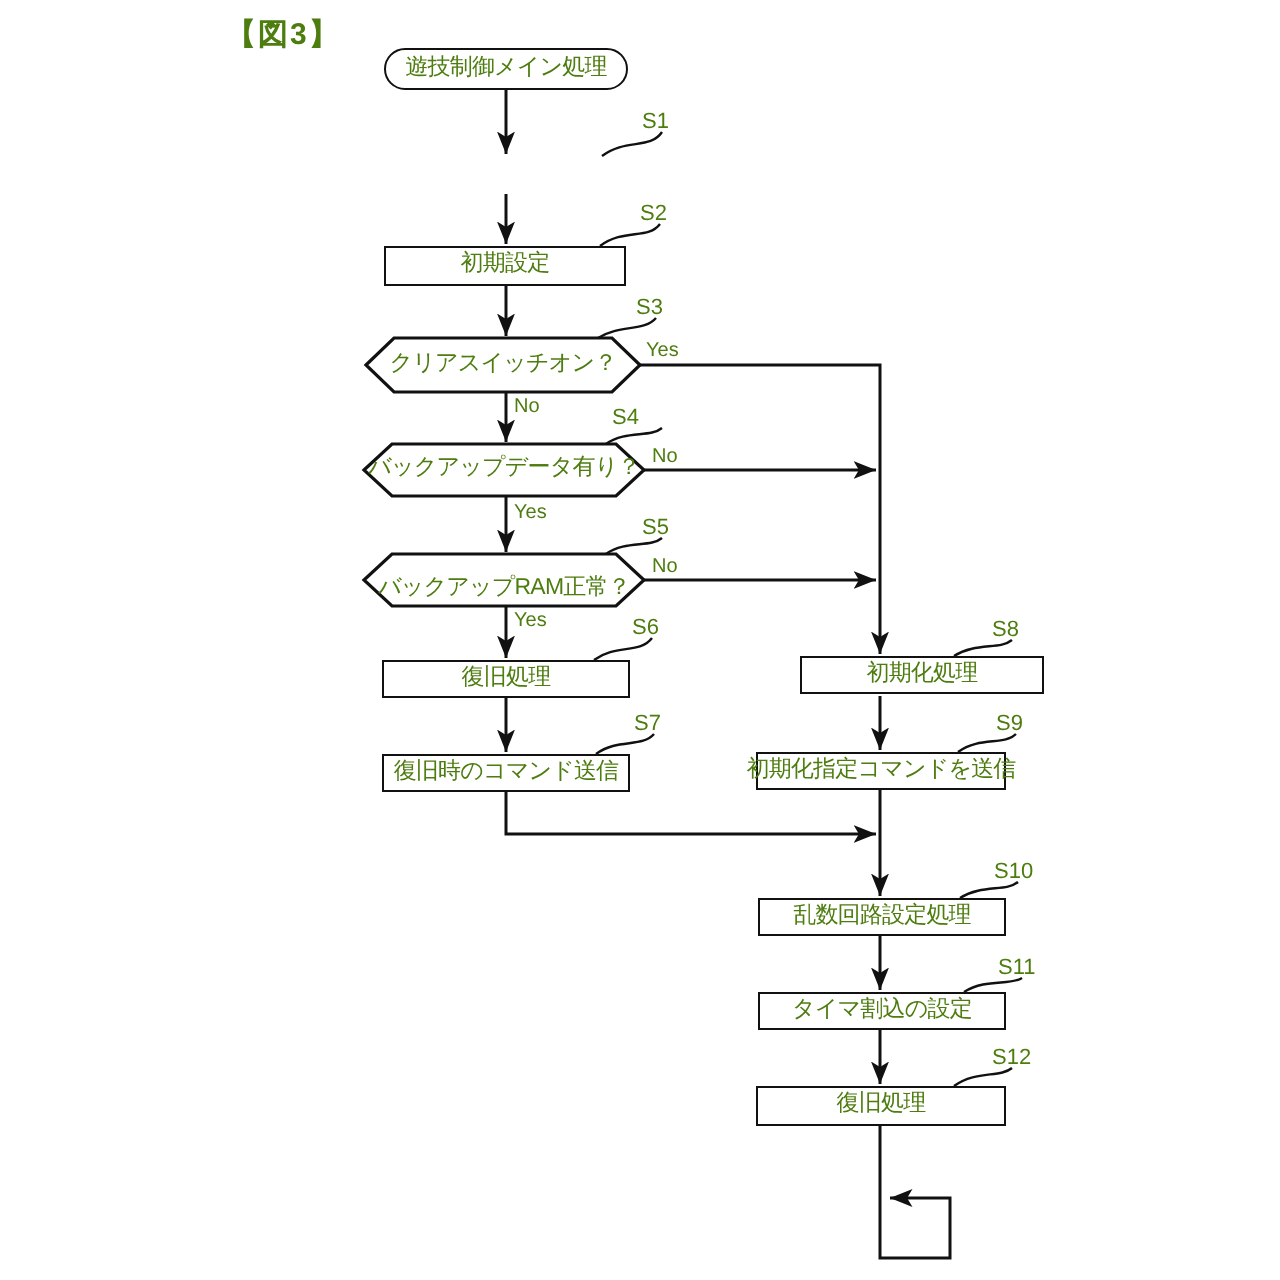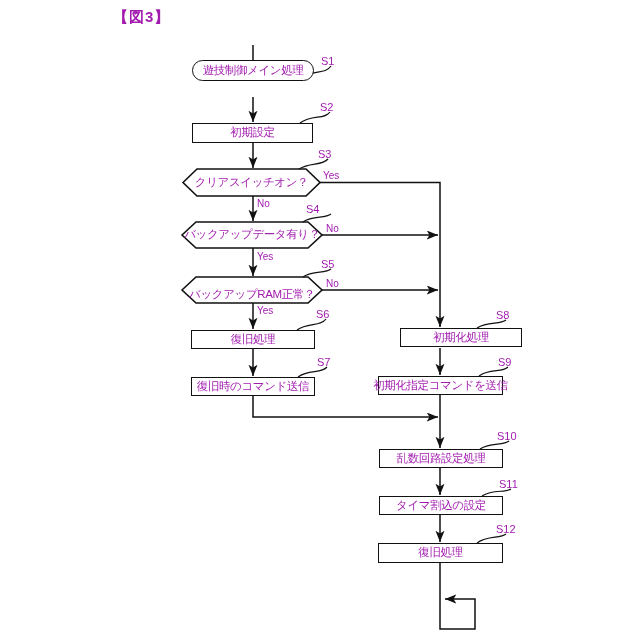--- a/index.html
+++ b/index.html
@@ -1,29 +1,29 @@
 <!DOCTYPE html>
 <html><head>
 <meta charset="utf-8">
 <style>
   html,body{margin:0;padding:0;background:#fff;}
   .stage{
     position:relative;width:640px;height:640px;background:#ffffff;
-    font-family:"Liberation Sans","DejaVu Sans",sans-serif;color:#a21caf;
+    font-family:"Liberation Sans","DejaVu Sans",sans-serif;color:#4d7c0f;
     overflow:hidden;
   }
   .stage svg{position:absolute;left:0;top:0;width:640px;height:640px;}
   .caption{
     position:absolute;font-size:15px;font-weight:600;letter-spacing:1px;white-space:nowrap;
   }
   .node{
     position:absolute;box-sizing:border-box;background:#fff;border:1.6px solid #111;
     display:flex;align-items:center;justify-content:center;
   }
-  .node.oval{border-radius:12px;margin-top:36px;}
+  .node.oval{border-radius:12px;}
   .node span,.hextext span{
     font-size:11.5px;letter-spacing:-0.4px;white-space:nowrap;line-height:1;
   }
   .hextext{
     position:absolute;display:flex;align-items:center;justify-content:center;
   }
   .steptag{
     position:absolute;font-size:11px;line-height:1;white-space:nowrap;
   }
   .branch{

